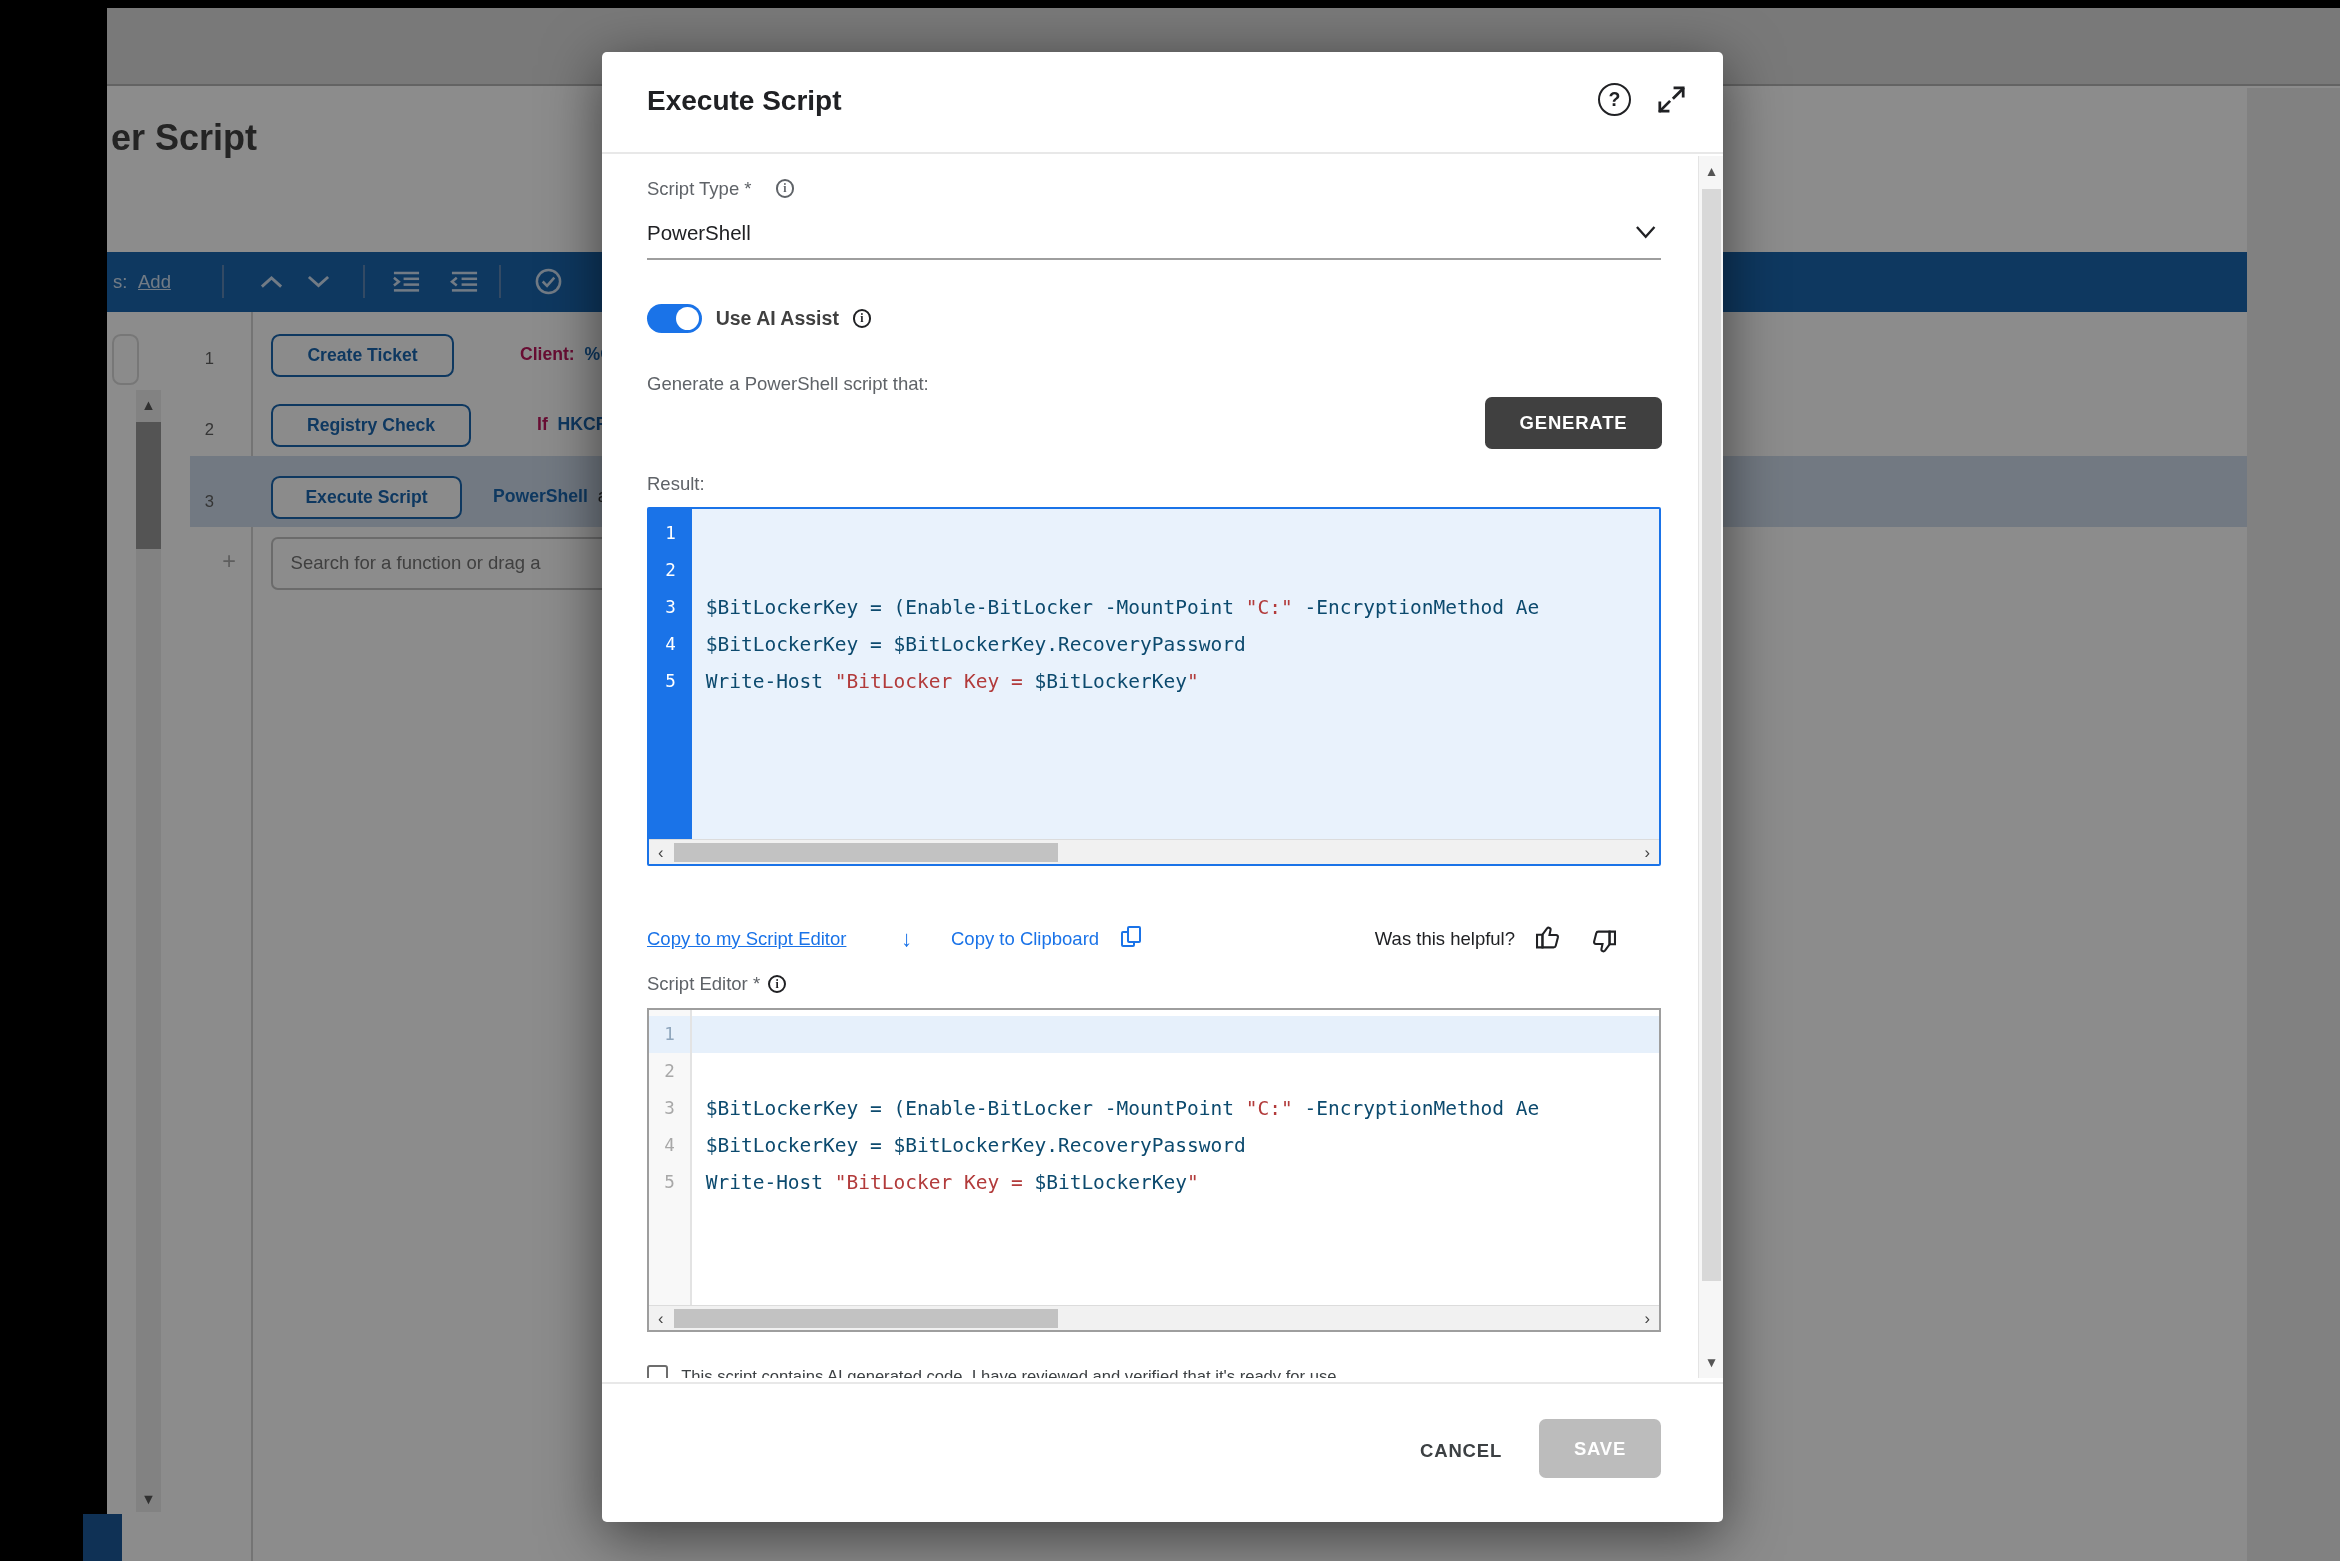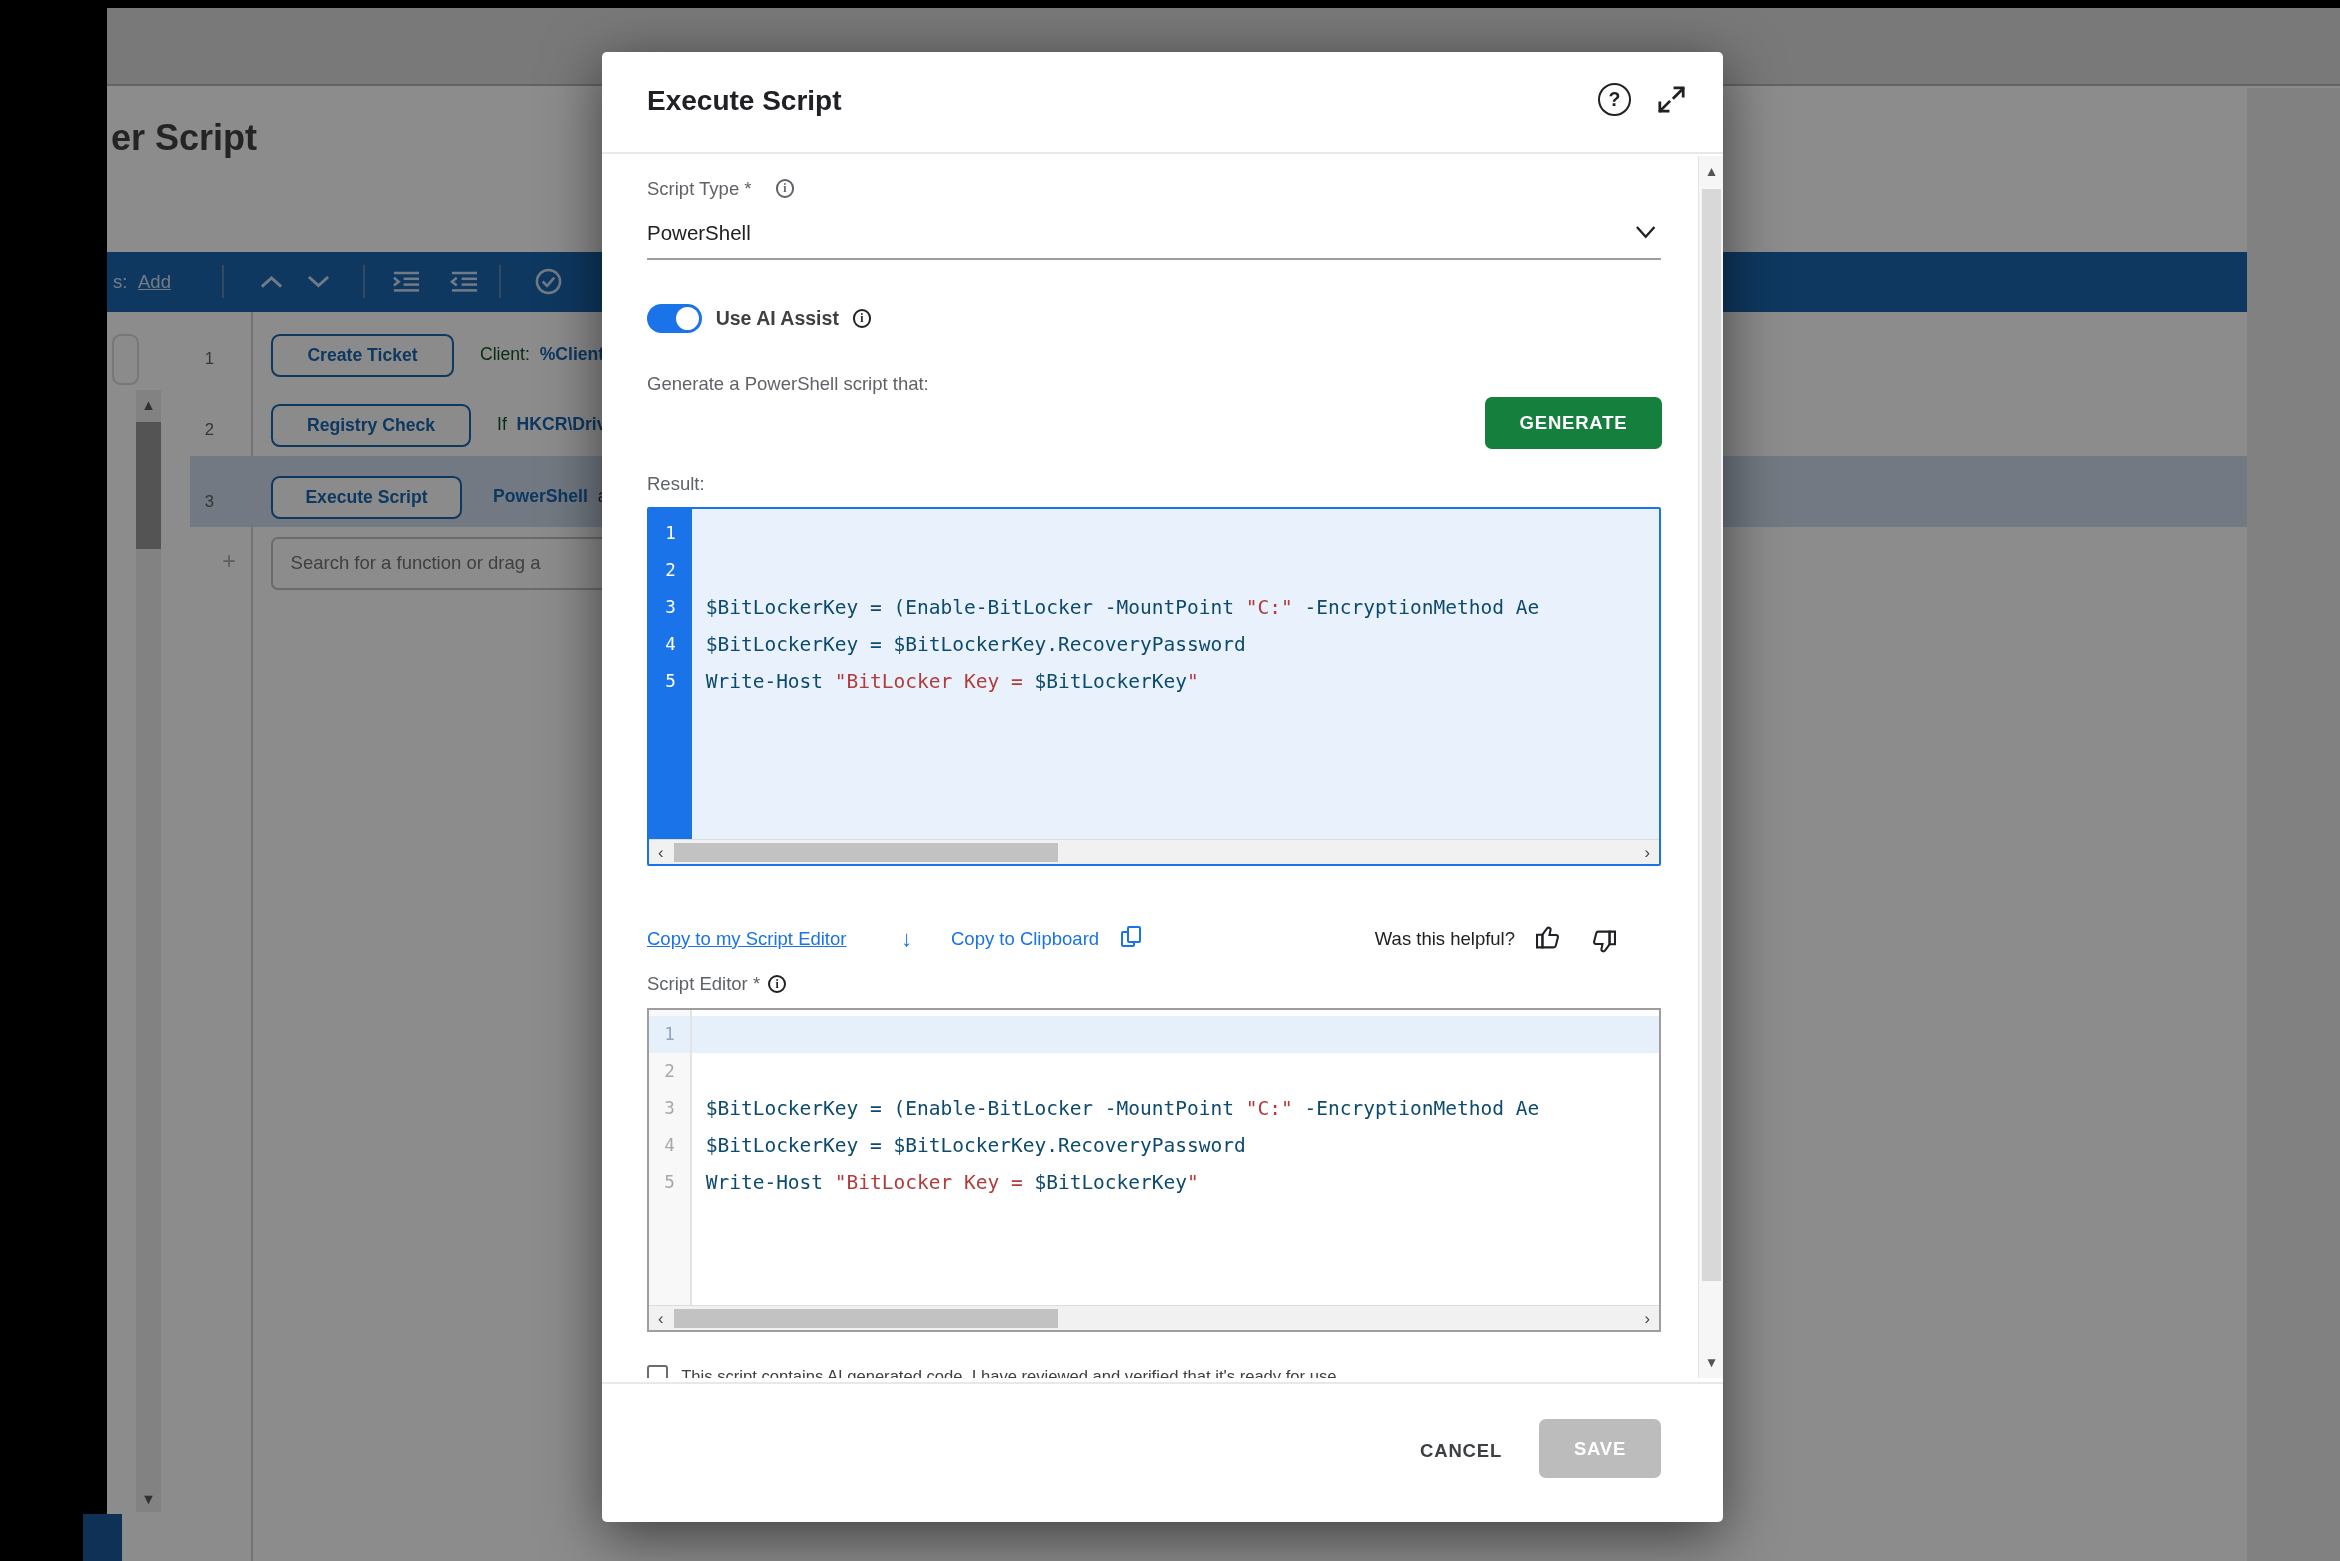--- a/index.html
+++ b/index.html
@@ -20,21 +20,21 @@
   .rail-thumb{position:absolute;left:29px;top:334px;width:25px;height:127px;background:#9a9a9a;}
   .rail-arrow{position:absolute;left:29px;width:25px;height:21.5px;color:#5a5a5a;font-size:14.6px;display:flex;align-items:center;justify-content:center;}
   .gutter-sep{position:absolute;left:144px;top:224px;bottom:0;width:2px;background:#d4d4d4;}
   .row-num{position:absolute;width:39px;text-align:right;font-size:16.6px;color:#616161;}
   .step-row{position:absolute;left:83px;right:0;}
   .step-row.selected{background:#cfdded;}
   .chip{position:absolute;border:2px solid #1b67b0;border-radius:8.8px;color:#1b67b0;font-weight:700;
     font-size:17.6px;display:flex;align-items:center;justify-content:center;background:#fdfdfe;}
   .row-text{position:absolute;font-size:17.6px;color:#333;display:flex;gap:9.8px;align-items:center;white-space:nowrap;}
   .row-text .blue{color:#1b67b0;font-weight:700;}
-  .row-text .dark{color:#14532d;font-weight:400;}
+  .row-text .dark{color:#be185d;font-weight:700;margin-left:40px;}
   .partial-chip{position:absolute;left:4.9px;top:246px;width:27px;height:51px;border:2px solid #d9d9d9;border-radius:8.8px;background:#fdfdfd;}
   .search-box{position:absolute;left:164px;top:449px;width:683px;height:53px;border:2px solid #c4c4c4;border-radius:6.8px;
     background:#fff;font-size:18.5px;color:#9aa0a6;padding-left:17.6px;font-family:"Liberation Sans",sans-serif;}
   .plus{position:absolute;left:90px;top:460px;width:39px;text-align:right;font-size:23.4px;color:#ababab;}
   .blue-block{position:absolute;left:83px;top:1514px;width:39px;height:48px;background:#1c5a9c;}
   .top-strip{position:absolute;left:0;right:0;top:0;height:7.8px;background:#000;}
   
   .overlay{position:absolute;inset:0;background:rgba(0,0,0,0.45);z-index:5;}
   
   .modal{position:absolute;left:602px;top:52px;width:1121px;height:1470px;background:#fff;border-radius:4.9px;
@@ -51,21 +51,21 @@
   .sel-row{position:absolute;left:45px;top:57px;width:1014px;height:47px;border-bottom:2px solid #9e9e9e;}
   .sel-value{position:absolute;left:0;top:7.8px;font-size:20.5px;color:#202124;}
   .chev{position:absolute;right:3.9px;top:11.7px;}
   .toggle-row{position:absolute;left:45px;top:146px;height:33px;display:flex;align-items:center;gap:13.7px;}
   .toggle{width:55px;height:29px;border-radius:15.6px;background:#1a73e8;position:relative;}
   .toggle .knob{position:absolute;right:2.9px;top:2.9px;width:23.4px;height:23.4px;border-radius:50%;background:#fff;}
   .toggle-label{font-size:19.5px;font-weight:600;color:#404040;}
   .gen-label{position:absolute;left:45px;top:217px;}
   .gen-input{position:absolute;left:45px;top:246px;width:808px;height:49px;border:none;border-bottom:2px solid #9e9e9e;
     font-size:19.5px;color:#202124;font-family:"Liberation Sans",sans-serif;padding:0 2px;background:transparent;}
-  .gen-btn{position:absolute;left:883px;top:241px;width:177px;height:52px;background:#15803d;border:none;border-radius:6.8px;
+  .gen-btn{position:absolute;left:883px;top:241px;width:177px;height:52px;background:#404040;border:none;border-radius:6.8px;
     color:#fff;font-size:18.5px;font-weight:700;letter-spacing:0.8px;font-family:"Liberation Sans",sans-serif;}
   .result-label{position:absolute;left:45px;top:317px;}
   .editor{position:absolute;left:45px;width:1014px;display:flex;flex-direction:column;}
   .editor.result{top:351px;height:359px;border:2.9px solid #1a73e8;border-radius:2px;}
   .editor.script{top:852px;height:324px;border:2px solid #9e9e9e;}
   .ed-main{flex:1;display:flex;overflow:hidden;}
   .ed-gutter{width:43px;display:flex;flex-direction:column;font-family:"DejaVu Sans Mono",monospace;font-size:17.6px;}
   .editor.result .ed-gutter{background:#1a73e8;color:#fff;}
   .editor.script .ed-gutter{background:#f8f8f8;color:#a8a8a8;border-right:2px solid #e3e3e3;}
   .ed-gutter .ln{height:37px;line-height:37px;text-align:center;}

